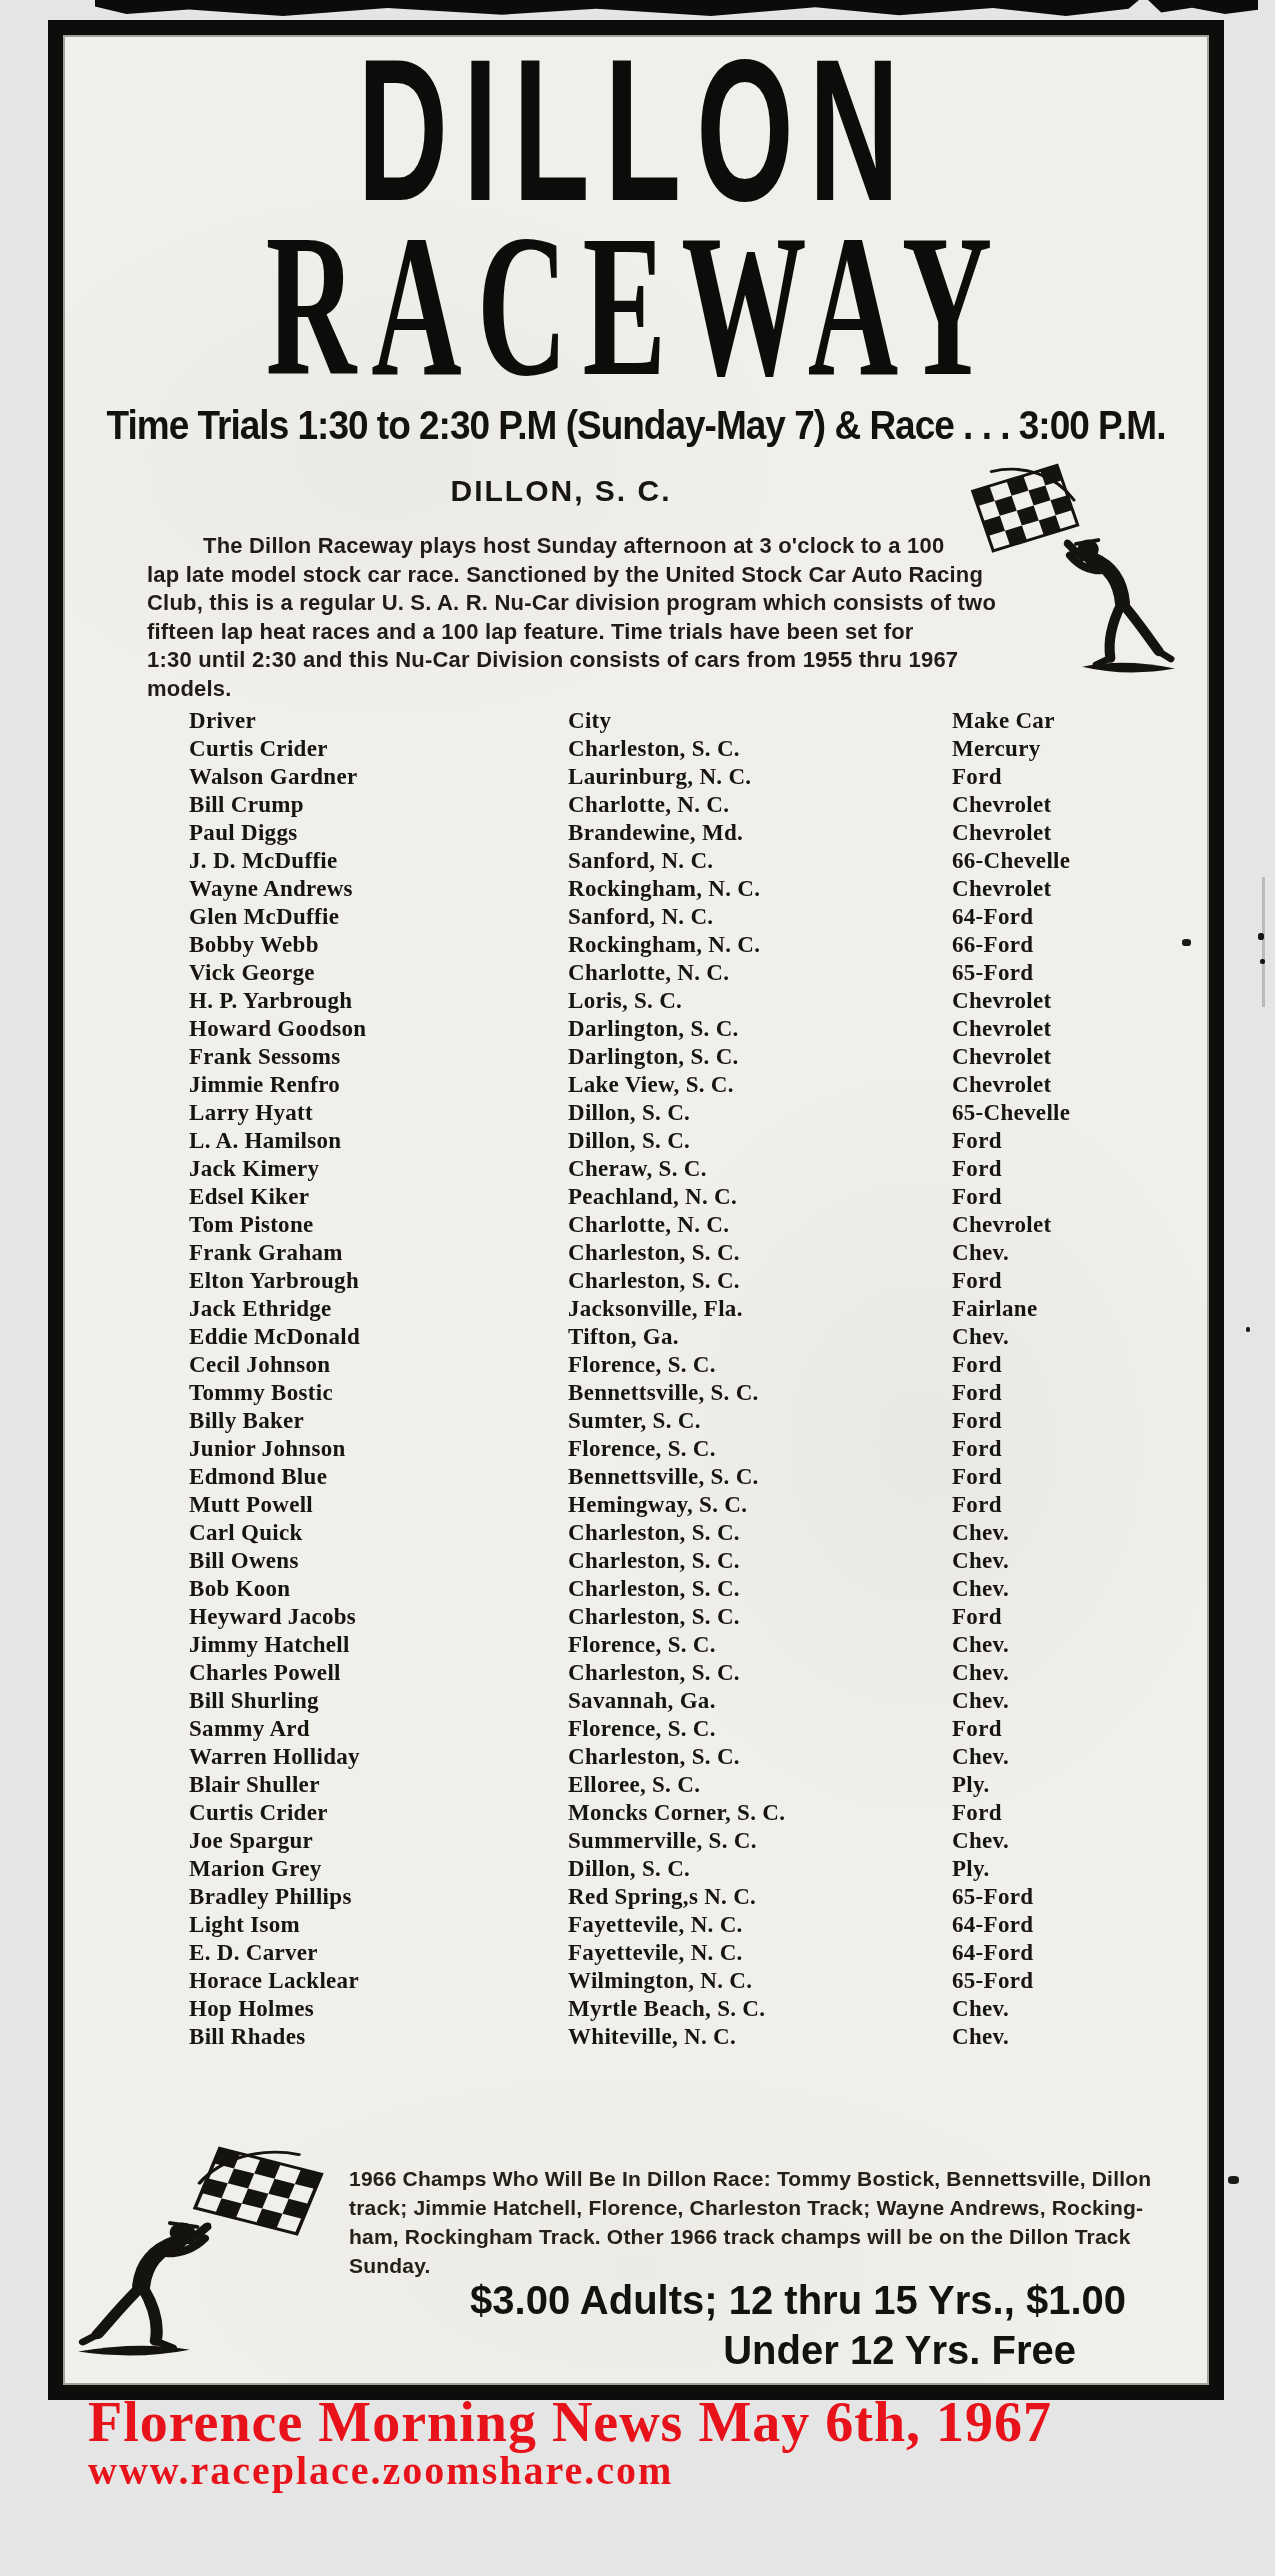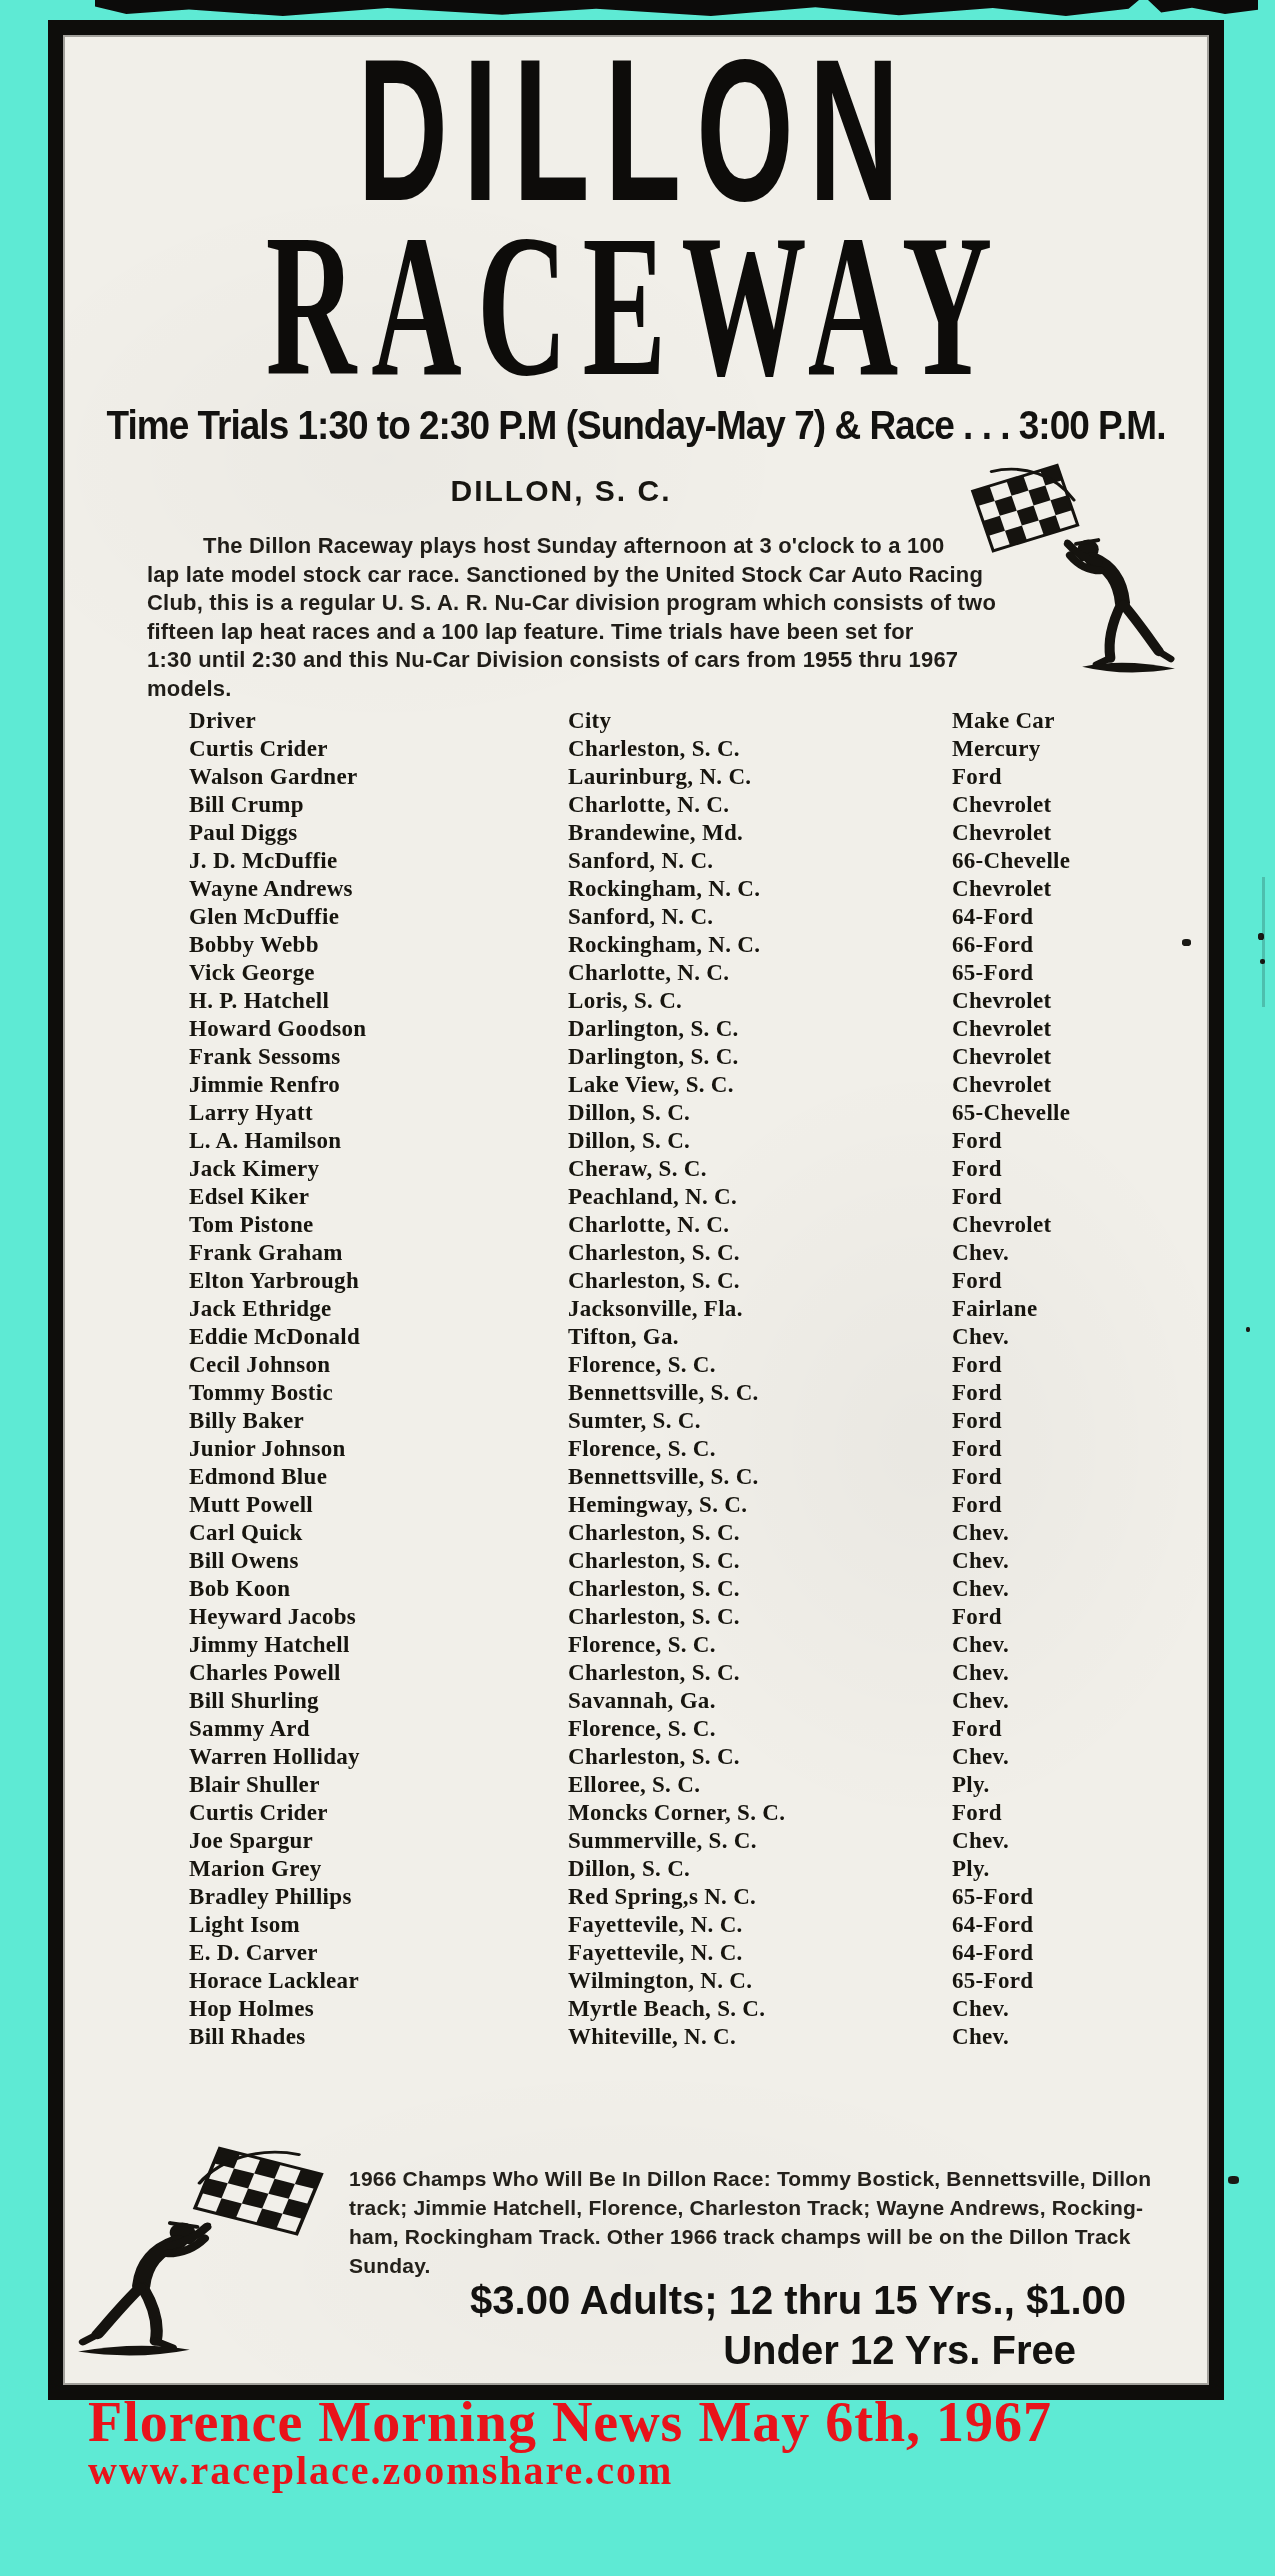--- a/index.html
+++ b/index.html
@@ -1,17 +1,17 @@
 <!DOCTYPE html>
 <html><head>
 <meta charset="utf-8">
 <style>
   html,body{margin:0;padding:0;background:#ffffff;}
   .page{
-    position:relative;width:1276px;height:2576px;background:#5eead4;
+    position:relative;width:1276px;height:2576px;background:#e5e5e5;
     font-family:"Liberation Sans",sans-serif;overflow:hidden;color:#141310;
   }
   
   .top-noise{
     position:absolute;left:95px;top:0;width:1044px;height:16px;background:#0c0b0a;
     clip-path:polygon(0 0,100% 0,99% 55%,93% 100%,86% 50%,77% 95%,69% 45%,59% 100%,
       48% 55%,39% 92%,28% 50%,18% 100%,9% 60%,3% 88%,0 40%);
   }
   .corner-noise{position:absolute;right:18px;top:0;width:110px;height:14px;background:#0c0b0a;
     clip-path:polygon(0 0,100% 0,100% 70%,70% 100%,40% 55%,12% 90%);}
@@ -203,21 +203,21 @@
     <span class="c-make">66-Ford</span>
   </div>
 
   <div class="t-row">
     <span class="c-driver">Vick George</span>
     <span class="c-city">Charlotte, N. C.</span>
     <span class="c-make">65-Ford</span>
   </div>
 
   <div class="t-row">
-    <span class="c-driver">H. P. Hatchell</span>
+    <span class="c-driver">H. P. Yarbrough</span>
     <span class="c-city">Loris, S. C.</span>
     <span class="c-make">Chevrolet</span>
   </div>
 
   <div class="t-row">
     <span class="c-driver">Howard Goodson</span>
     <span class="c-city">Darlington, S. C.</span>
     <span class="c-make">Chevrolet</span>
   </div>
 

